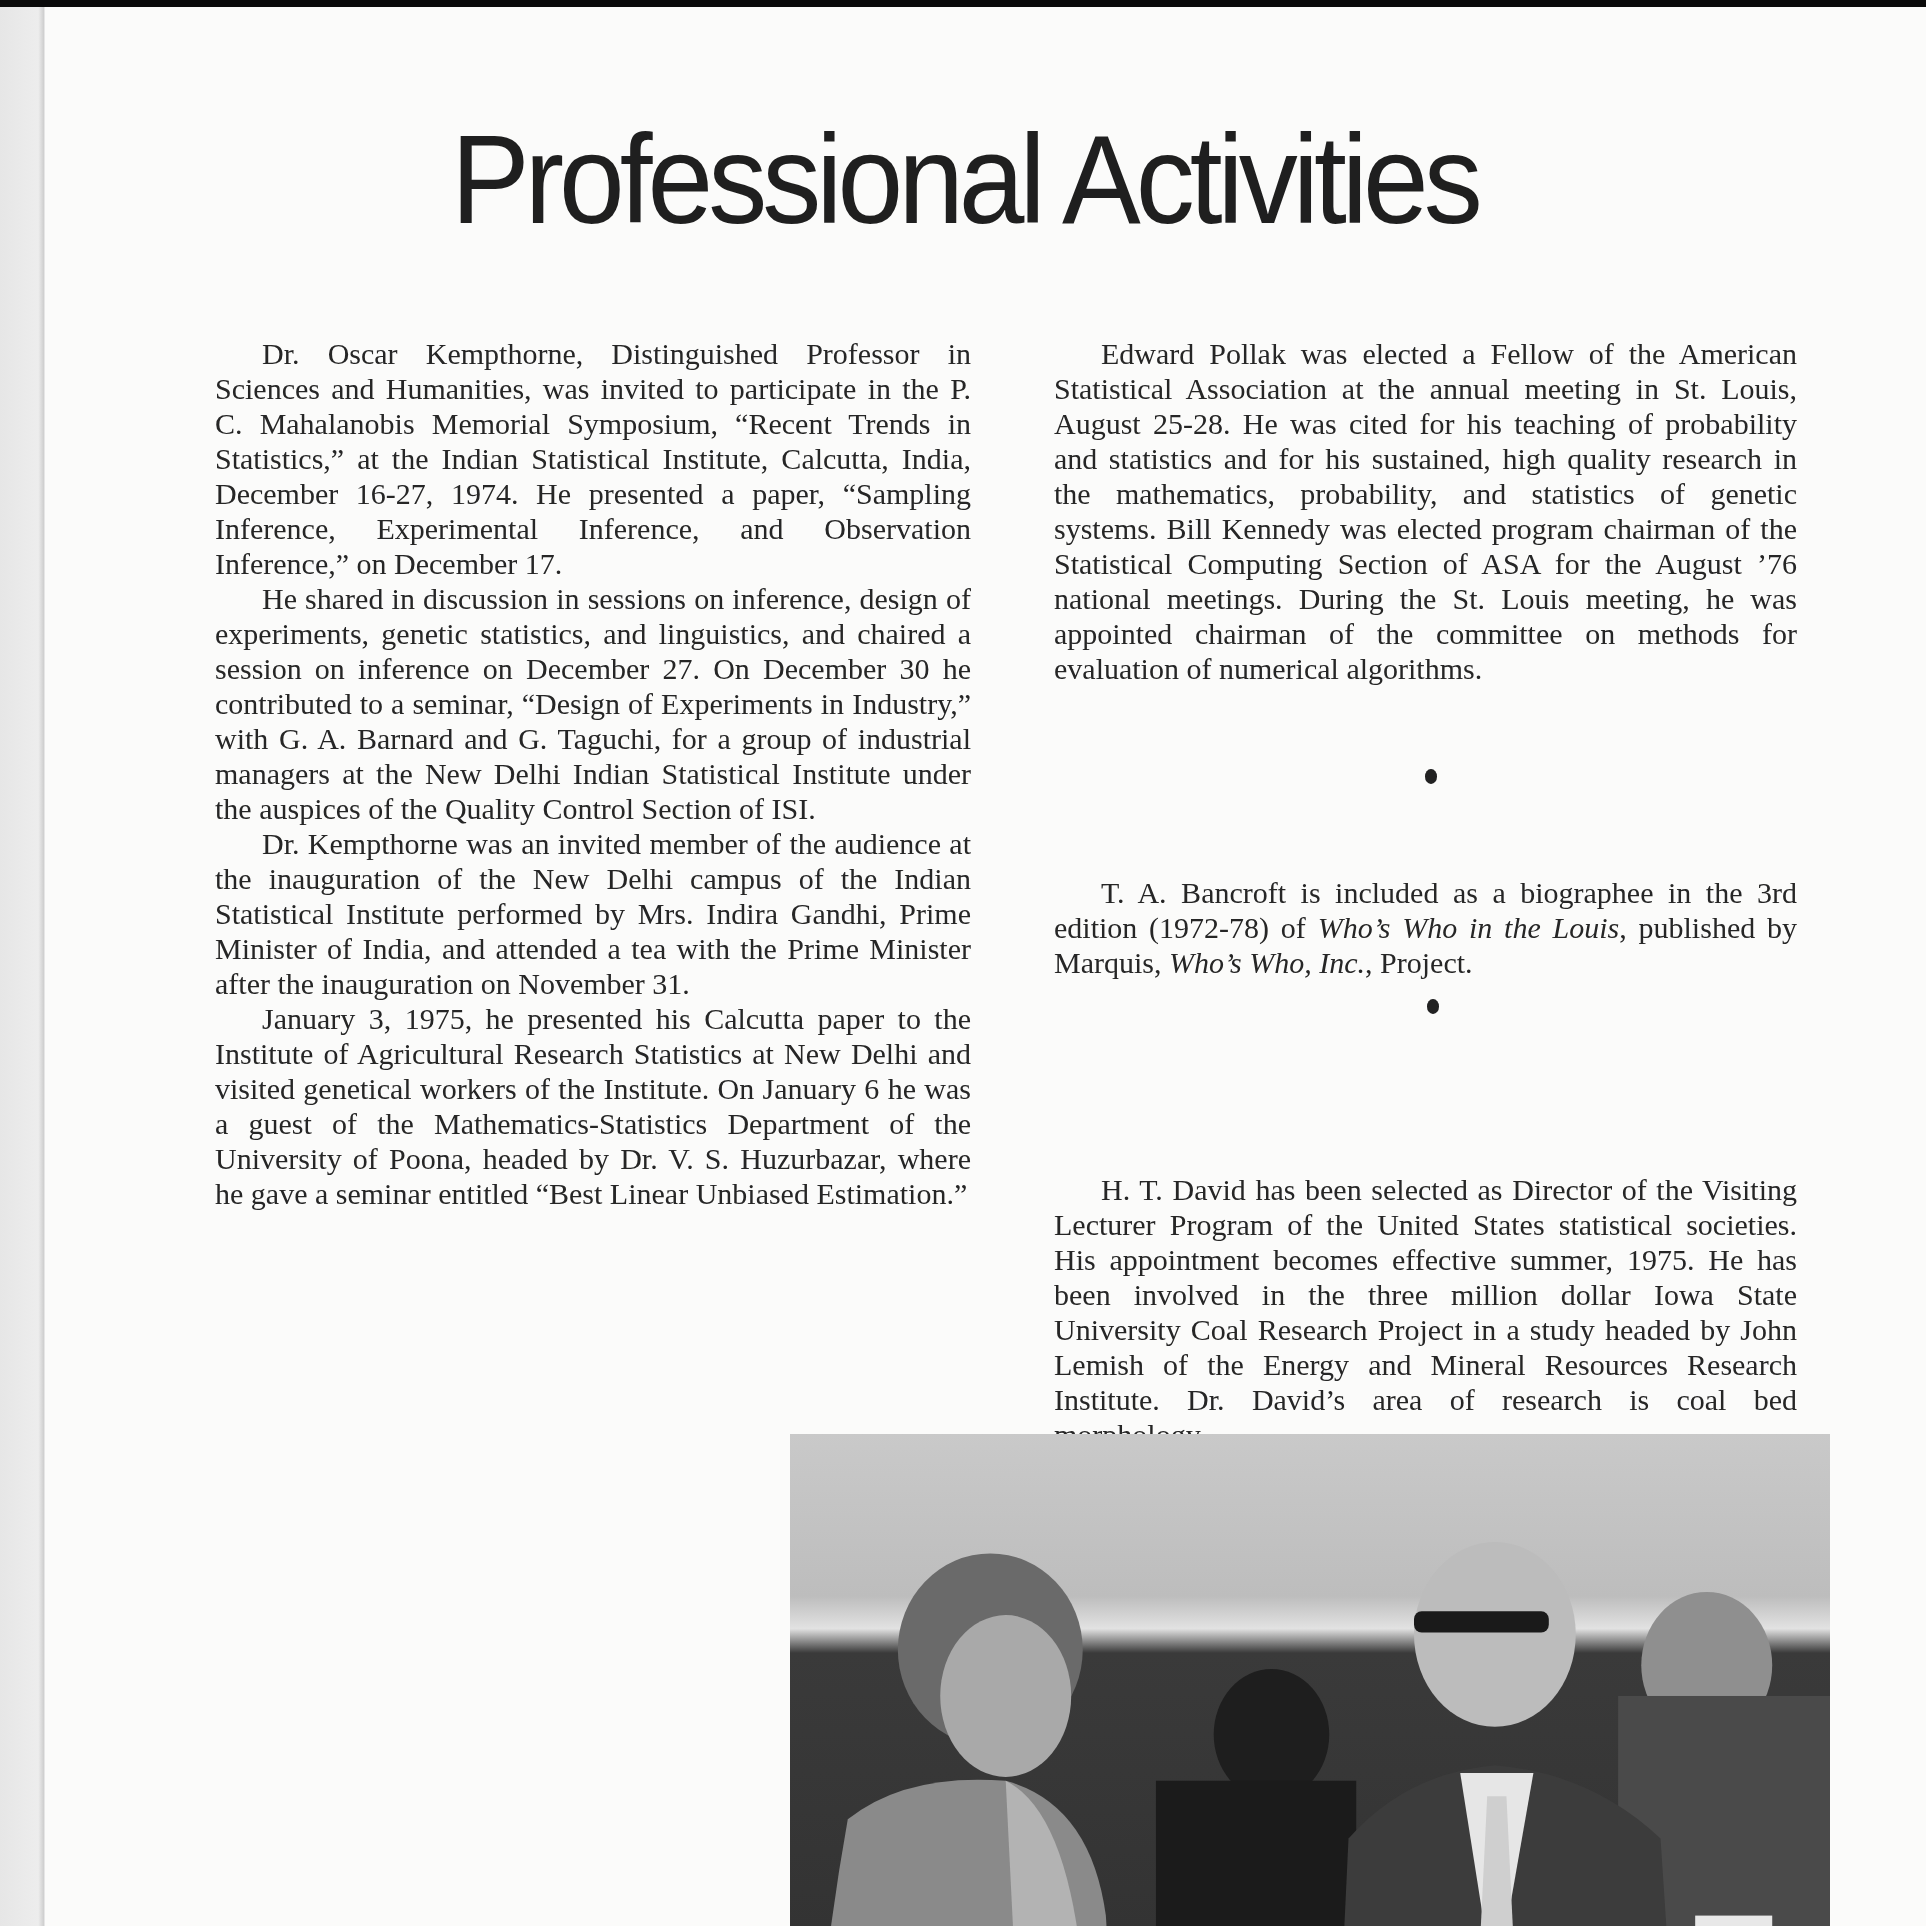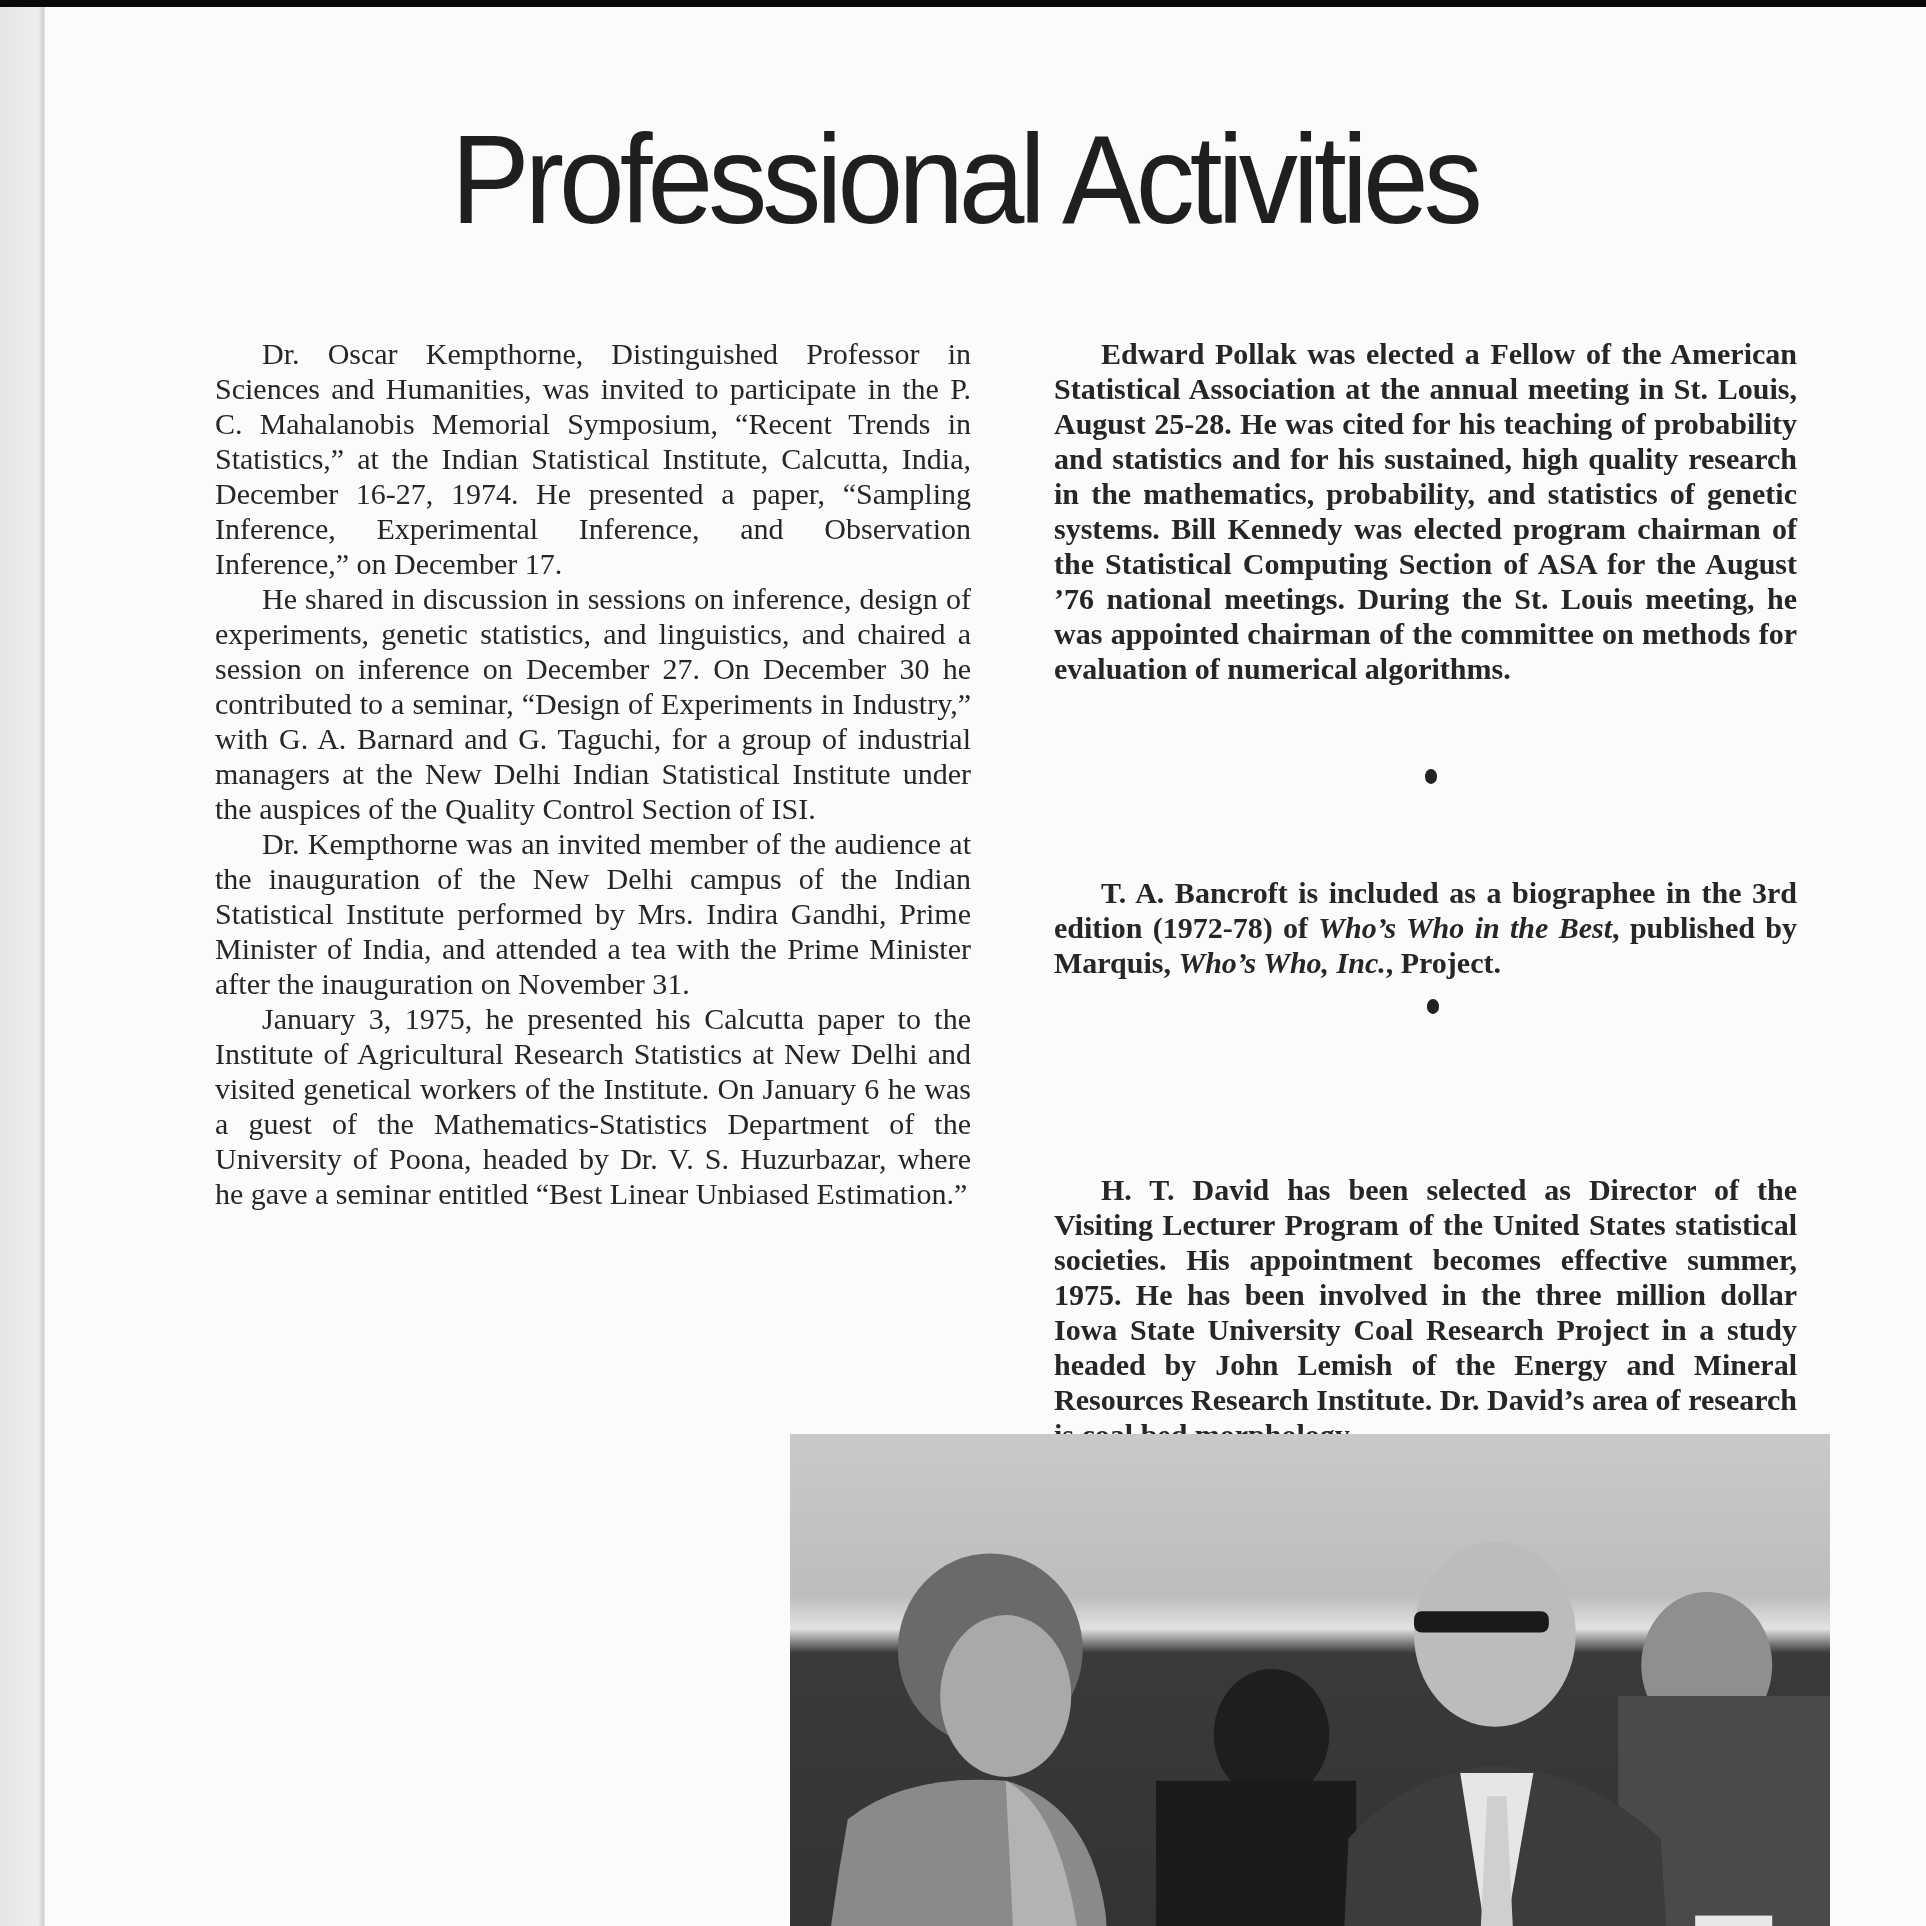--- a/index.html
+++ b/index.html
@@ -27,21 +27,21 @@
     transform: scaleX(0.93); transform-origin: left top;
   }
   .col {
     position: absolute;
     font-size: 30px; line-height: 35px;
     text-align: justify;
     margin-top: 44px;
   }
   .col p { margin: 0; text-indent: 47px; }
   .col-left { left: 215px; top: 292px; width: 756px; }
-  .col-right { left: 1054px; width: 743px; font-weight: bold; }
+  .col-right { left: 1054px; width: 743px; }
   .rp1 { top: 292px; }
   .rp2 { top: 831px; }
   .rp3 { top: 1128px; }
   .bullet {
     position: absolute; width: 11.6px; height: 14.6px; border-radius: 50%;
     background: #222;
   }
   .bullet-1 { left: 1425px; top: 769px; }
   .bullet-2 { left: 1427px; top: 999px; }
   .photo {
@@ -67,21 +67,21 @@
   <p>January 3, 1975, he presented his Calcutta paper to the Institute of Agricultural Research Statistics at New Delhi and visited genetical workers of the Institute. On January 6 he was a guest of the Mathematics-Statistics Department of the University of Poona, headed by Dr. V. S. Huzurbazar, where he gave a seminar entitled “Best Linear Unbiased Estimation.”</p>
 </div>
 
 <div class="col col-right rp1">
   <p>Edward Pollak was elected a Fellow of the American Statistical Association at the annual meeting in St. Louis, August 25-28. He was cited for his teaching of probability and statistics and for his sustained, high quality research in the mathematics, probability, and statistics of genetic systems. Bill Kennedy was elected program chairman of the Statistical Computing Section of ASA for the August ’76 national meetings. During the St. Louis meeting, he was appointed chairman of the committee on methods for evaluation of numerical algorithms.</p>
 </div>
 
 <div class="bullet bullet-1"></div>
 
 <div class="col col-right rp2">
-  <p><span>T. A. Bancroft is included as a biographee in the 3rd edition (1972-78) of </span><i>Who’s Who in the Best</i><span>, published by Marquis, </span><i>Who’s Who, Inc.</i><span>, Project.</span></p>
+  <p><span>T. A. Bancroft is included as a biographee in the 3rd edition (1972-78) of </span><i>Who’s Who in the Louis</i><span>, published by Marquis, </span><i>Who’s Who, Inc.</i><span>, Project.</span></p>
 </div>
 
 <div class="bullet bullet-2"></div>
 
 <div class="col col-right rp3">
   <p>H. T. David has been selected as Director of the Visiting Lecturer Program of the United States statistical societies. His appointment becomes effective summer, 1975. He has been involved in the three million dollar Iowa State University Coal Research Project in a study headed by John Lemish of the Energy and Mineral Resources Research Institute. Dr. David’s area of research is coal bed morphology.</p>
 </div>
 
 <div class="photo">
   <svg viewBox="0 0 2700 2105" preserveAspectRatio="none">

